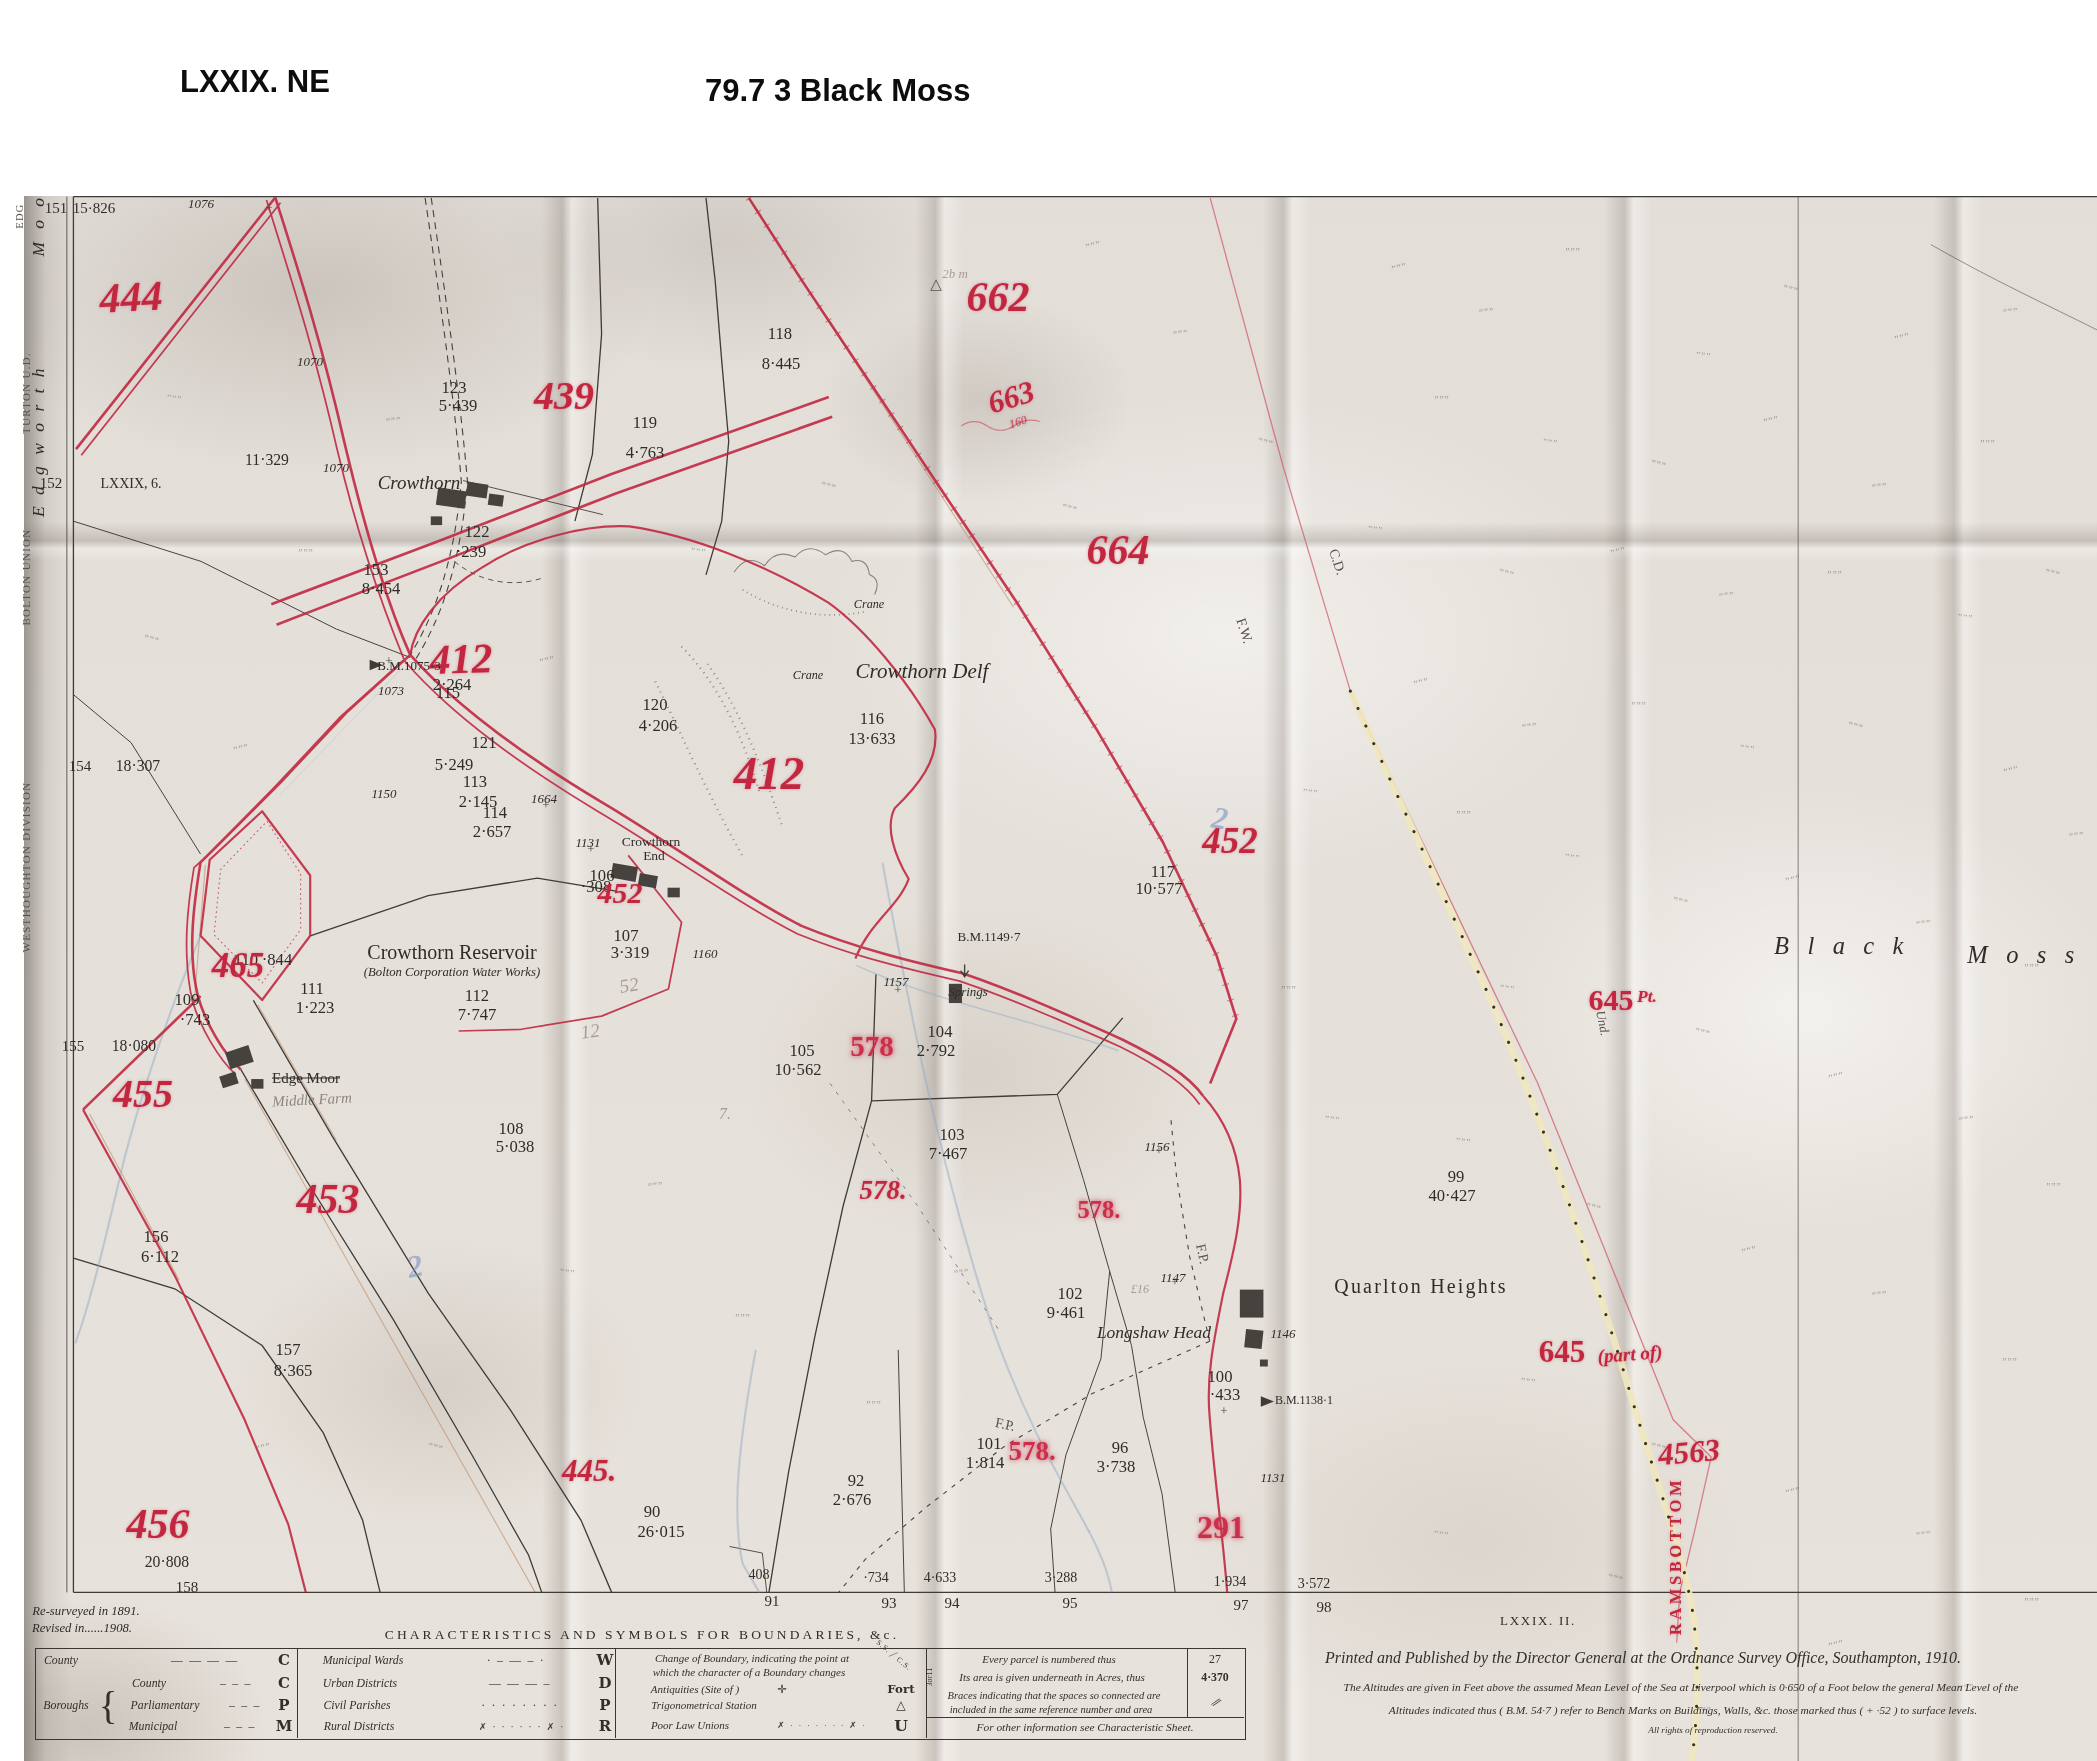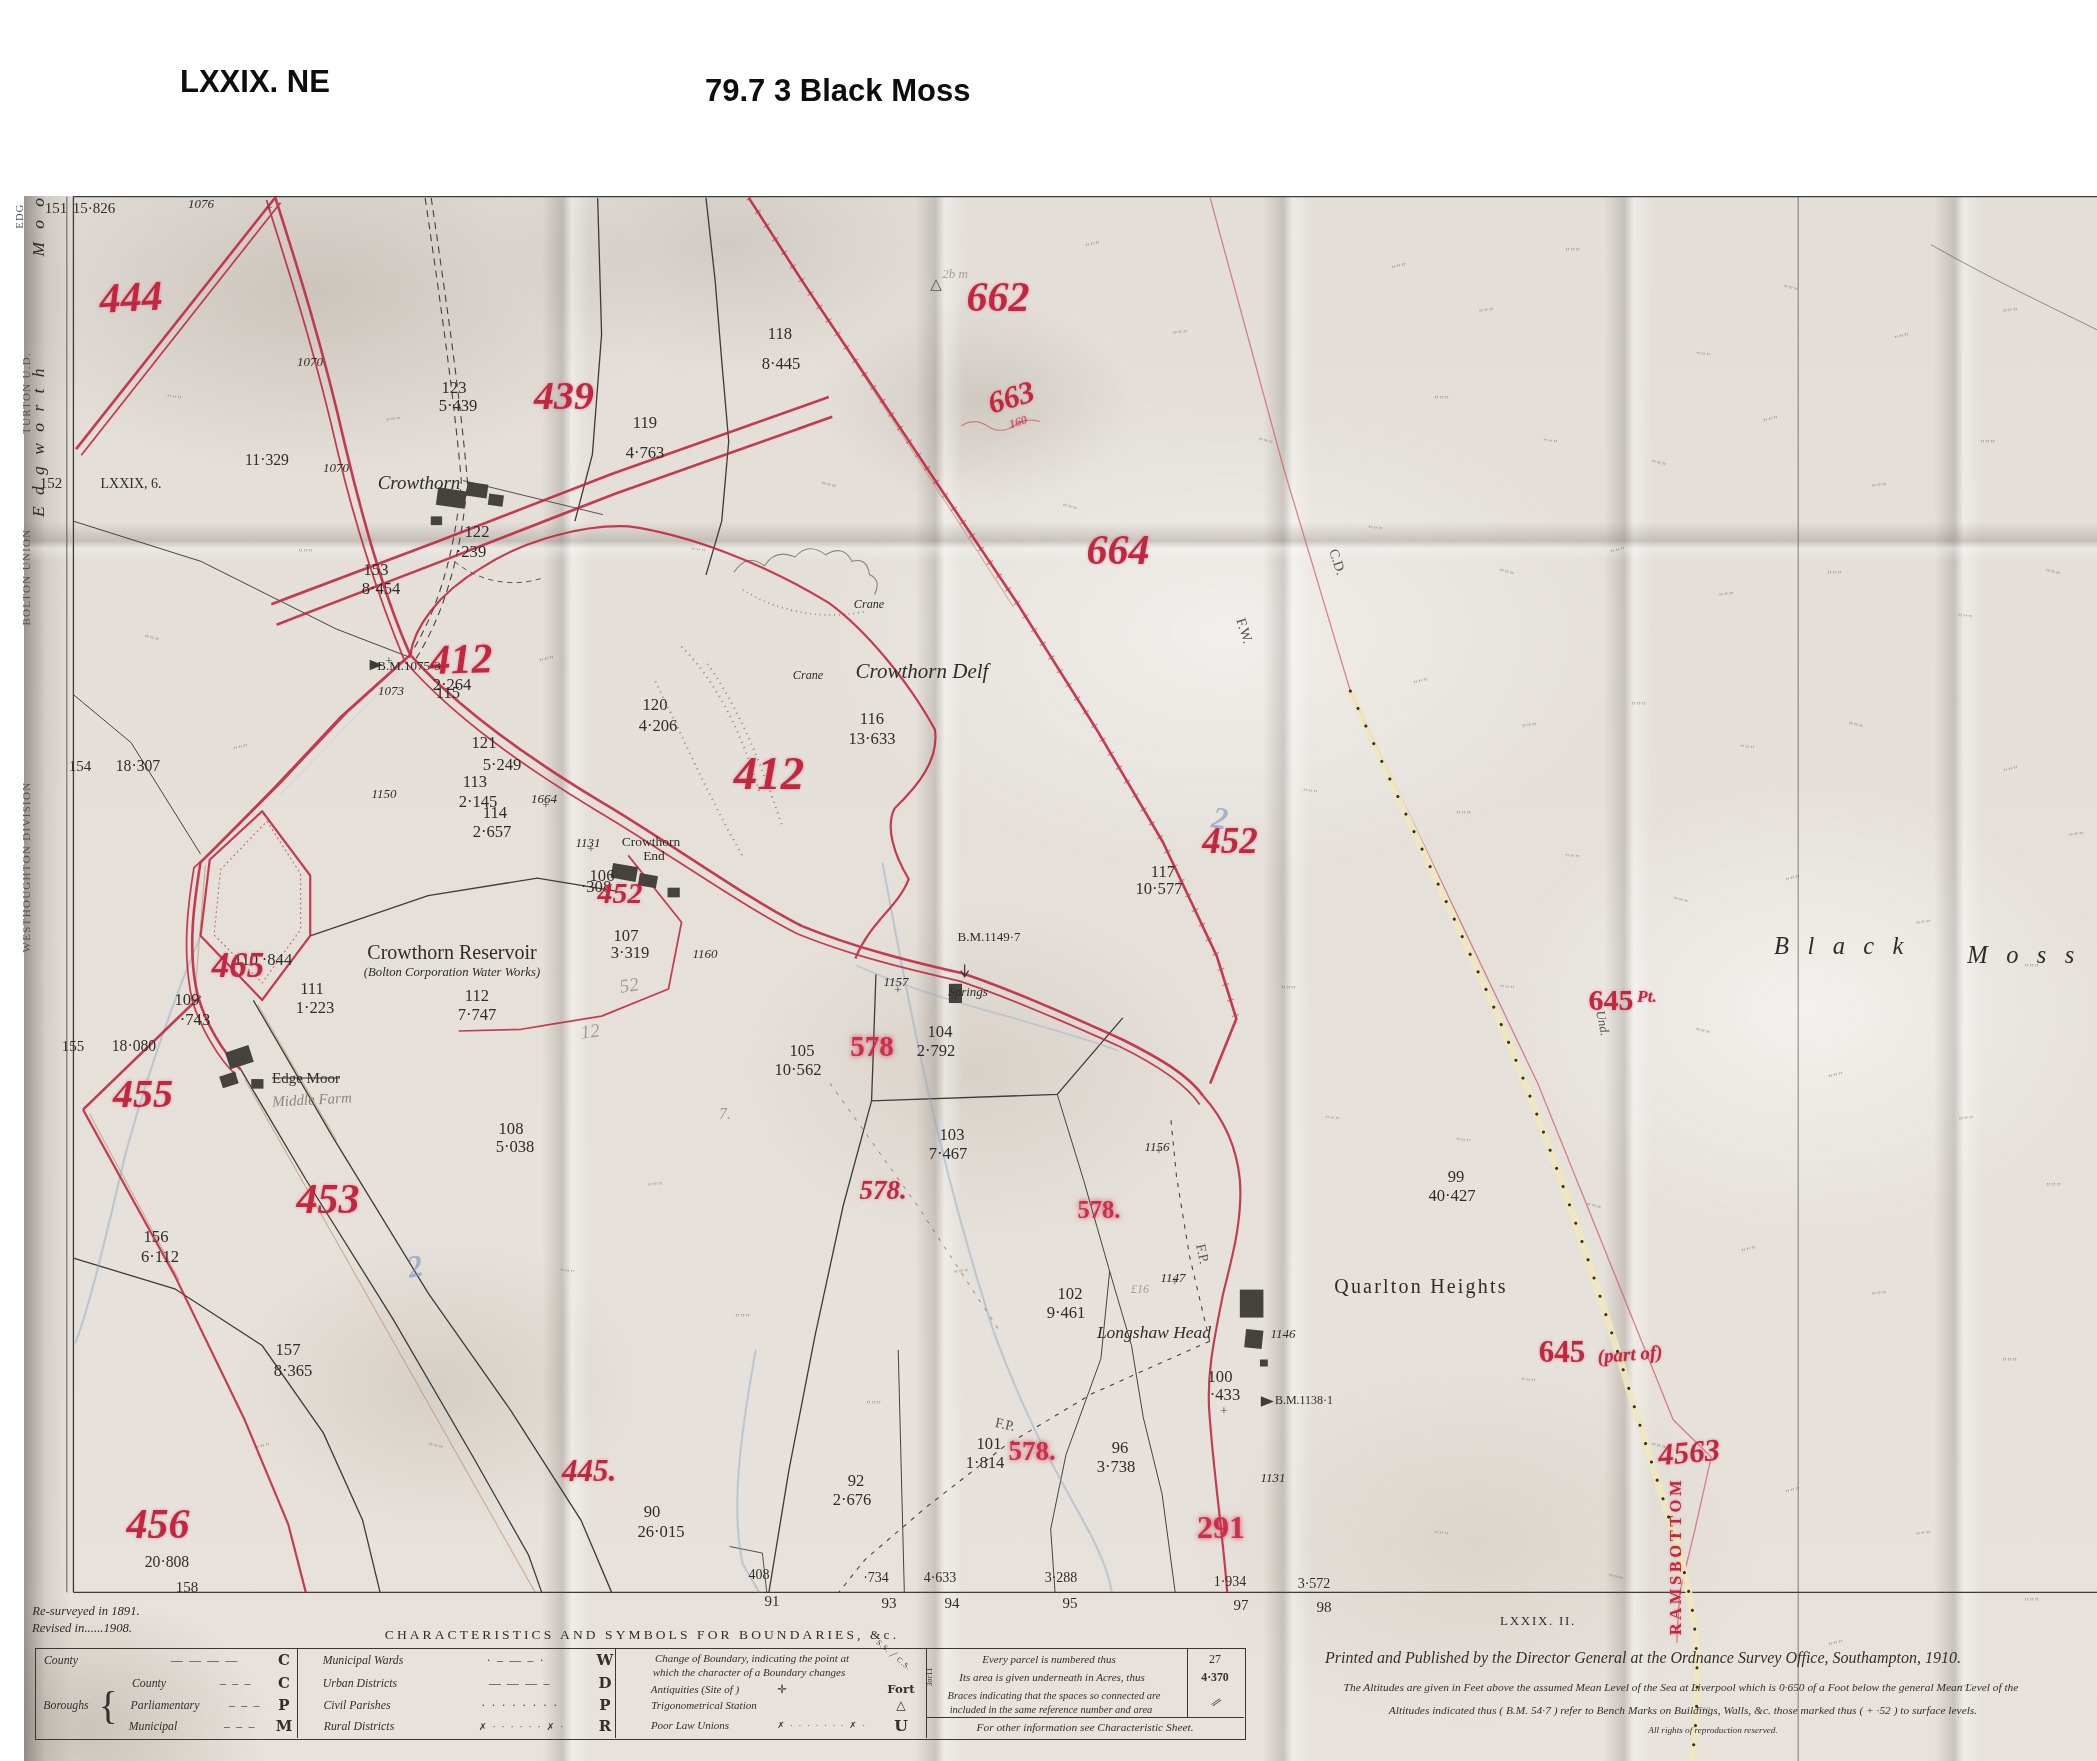--- a/index.html
+++ b/index.html
@@ -230,21 +230,21 @@
   <div class="lbl" style="left:458px;top:406px;">5·439</div>
   <div class="lbl" style="left:477px;top:532px;">122</div>
   <div class="lbl" style="left:471px;top:552px;">·239</div>
   <div class="lbl" style="left:645px;top:423px;">119</div>
   <div class="lbl" style="left:645px;top:453px;">4·763</div>
   <div class="lbl" style="left:780px;top:334px;">118</div>
   <div class="lbl" style="left:781px;top:364px;">8·445</div>
   <div class="lbl" style="left:655px;top:705px;">120</div>
   <div class="lbl" style="left:658px;top:726px;">4·206</div>
   <div class="lbl" style="left:484px;top:743px;">121</div>
-  <div class="lbl" style="left:502px;top:765px;">5·249</div>
+  <div class="lbl" style="left:454px;top:765px;">5·249</div>
   <div class="lbl" style="left:376px;top:570px;">153</div>
   <div class="lbl" style="left:381px;top:589px;">8·454</div>
   <div class="lbl" style="left:872px;top:719px;">116</div>
   <div class="lbl" style="left:872px;top:739px;">13·633</div>
   <div class="lbl" style="left:448px;top:693px;">115</div>
   <div class="lbl" style="left:452px;top:685px;">2·264</div>
   <div class="lbl" style="left:475px;top:782px;">113</div>
   <div class="lbl" style="left:478px;top:802px;">2·145</div>
   <div class="lbl" style="left:495px;top:813px;">114</div>
   <div class="lbl" style="left:492px;top:832px;">2·657</div>

